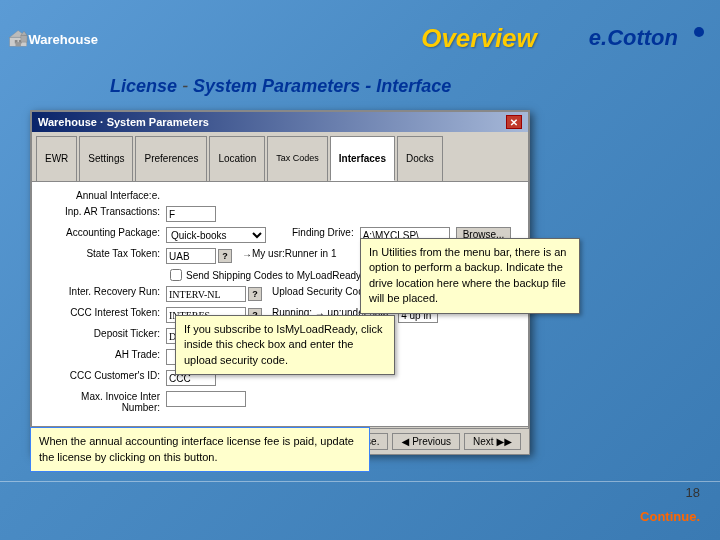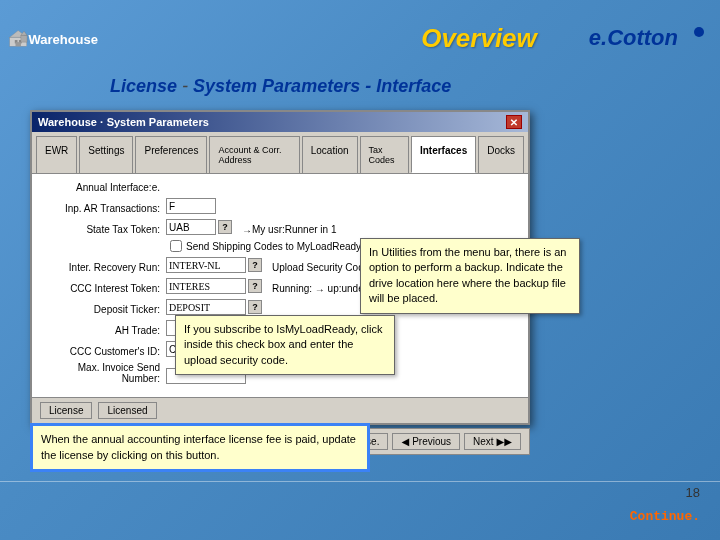--- a/index.html
+++ b/index.html
@@ -115,21 +115,21 @@
     }
 
     
     .dialog-tabs {
       display: flex;
       background: #d4d0c8;
       padding: 4px 4px 0 4px;
       gap: 2px;
     }
     .tab {
-      padding: 8px 8px;
+      padding: 16px 8px;
       font-size: 10px;
       border: 1px solid #888;
       background: #d4d0c8;
       cursor: pointer;
       border-bottom: none;
       color: #000;
     }
     .tab.active {
       background: #fff;
       border-bottom: 1px solid #fff;
@@ -141,21 +141,21 @@
     
     .dialog-content {
       background: #fff;
       border-top: 1px solid #888;
       padding: 8px;
       font-size: 10px;
     }
 
     .form-row {
       display: flex;
-      align-items: flex-end;
+      align-items: flex-start;
       margin-bottom: 5px;
       gap: 6px;
     }
     .form-label {
       font-size: 10px;
       color: #000;
       width: 120px;
       text-align: right;
       flex-shrink: 0;
     }
@@ -255,21 +255,21 @@
       width: 300px;
     }
 
     
     .bottom-info {
       position: absolute;
       bottom: 68px;
       left: 30px;
       width: 340px;
       background: #ffffcc;
-      border: 3px solid #3b82f6;
+      border: 1px solid #3b82f6;
       padding: 6px 8px;
       font-size: 11px;
       line-height: 1.4;
     }
 
     
     .page-number {
       position: absolute;
       bottom: 40px;
       right: 20px;
@@ -279,21 +279,20 @@
 
     
     .continue-link {
       position: absolute;
       bottom: 16px;
       right: 20px;
       font-size: 13px;
       color: #ff6600;
       font-weight: bold;
       cursor: pointer;
-      font-family: Liberation Mono, monospace;
     }
 
     .divider-line {
       position: absolute;
       bottom: 58px;
       left: 0;
       right: 0;
       height: 1px;
       background: rgba(255,255,255,0.4);
     }
@@ -341,41 +340,49 @@
 
   <div class="dialog-titlebar">
     <span>Warehouse · System Parameters</span>
     <div class="dialog-close-btn">✕</div>
   </div>
 
   <div class="dialog-tabs">
     <div class="tab">EWR</div>
     <div class="tab">Settings</div>
     <div class="tab">Preferences</div>
-    <div class="tab" style="font-size:9px;">Account &amp; Corr. Address</div>
     <div class="tab">Location</div>
     <div class="tab" style="font-size:9px;">Tax Codes</div>
     <div class="tab active">Interfaces</div>
     <div class="tab">Docks</div>
   </div>
 
   <div class="dialog-content">
 
     <div class="form-row">
       <span class="form-label">Annual Interface:e.</span>
     </div>
 
     <div class="form-row">
       <span class="form-label">Inp. AR Transactions:</span>
       <div class="field-with-help">
         <input type="text" class="form-input form-input-sm" value="F" style="">
       </div>
     </div>
 
 
+    <div class="form-row">
+      <span class="form-label">Accounting Package:</span>
+      <select class="select-box">
+        <option>Quick-books</option>
+      </select>
+      <span style="font-size:10px; margin-left:20px;">Finding Drive:</span>
+      <input type="text" class="form-input" style="width: 90px;" value="A:\MYCLSP\">
+      <button class="browse-btn">Browse...</button>
+    </div>
 
     <div class="form-row">
       <span class="form-label">State Tax Token:</span>
       <div class="field-with-help">
         <input type="text" class="form-input form-input-sm" value="UAB" style="">
         <div class="help-btn">?</div>
       </div>
       <span style="font-size:10px; margin-left:4px;">→My usr:Runner in 1</span>
     </div>
 
@@ -418,21 +425,21 @@
         <div class="help-btn">?</div>
       </div>
     </div>
 
     <div class="form-row">
       <span class="form-label">CCC Customer's ID:</span>
       <input type="text" class="form-input form-input-sm" value="CCC" style="">
     </div>
 
     <div class="form-row">
-      <span class="form-label">Max. Invoice Send Number:</span>
+      <span class="form-label">Max. Invoice Inter Number:</span>
       <input type="text" class="form-input form-input-med" value="" style="">
     </div>
   </div>
 
   <div class="dialog-footer">
     <div style="display:flex; align-items:center; gap:6px;">
       <button class="footer-btn">
         <span>License</span>
       </button>
       <button class="footer-btn">

